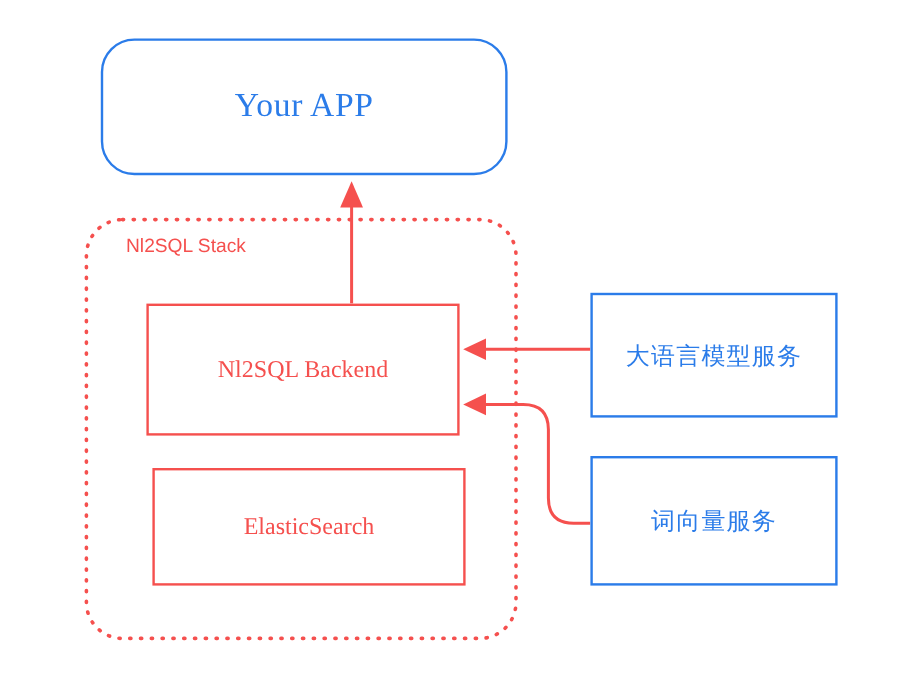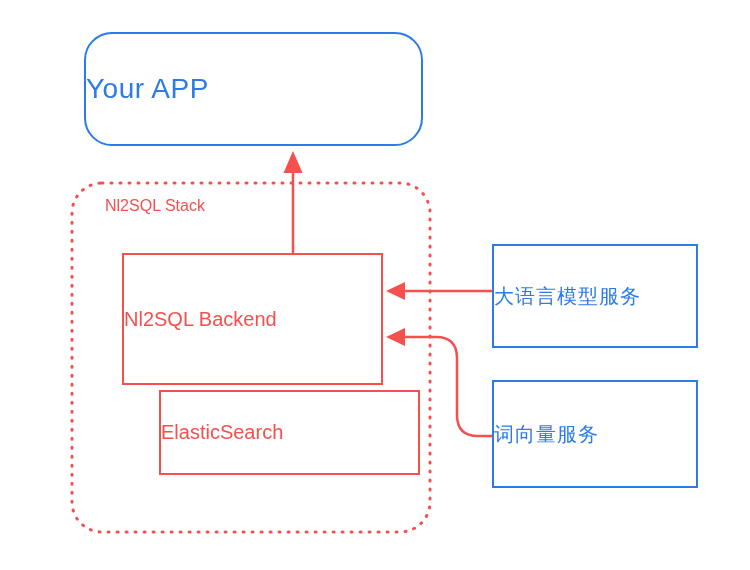--- a/index.html
+++ b/index.html
@@ -27,23 +27,24 @@
   }
   .edge-line  { stroke: var(--red); stroke-width: 2.5; fill: none; }
   .edge-head  { fill: var(--red); stroke: none; }
   .group-border { stroke: var(--red); stroke-width: 3; fill: none;
                   stroke-dasharray: 1 8; stroke-linecap: round; }
 
   .node {
     position: absolute;
     display: flex;
     align-items: center;
-    justify-content: flex-start;
+    justify-content: center;
     text-align: center;
     background: var(--background);
+    font-family: Liberation Serif, serif;
   }
 
   .node-app {
     left: 84px; top: 32px;
     width: 339px; height: 114px;
     border: 2px solid var(--blue);
     border-radius: 28px;
     color: var(--blue);
     font-size: 28px;
     font-weight: 500;
@@ -64,22 +65,22 @@
     font-weight: 500;
     white-space: nowrap;
   }
 
   .node-red {
     border: 2px solid var(--red);
     color: var(--red);
     font-size: 20px;
     font-weight: 500;
   }
-  .node-backend       { left: 122px; top: 253px; width: 261px; height: 132px; }
-  .node-elasticsearch { left: 127px; top: 390px; width: 261px; height: 85px; margin-left: 32px; }
+  .node-backend       { left: 122px; top: 253px; width: 261px; height: 110px; }
+  .node-elasticsearch { left: 127px; top: 390px; width: 261px; height: 98px; }
 
   .node-blue {
     border: 2px solid var(--blue);
     color: var(--blue);
     font-size: 20px;
     font-weight: 500;
     letter-spacing: 1px;
   }
   .node-llm    { left: 492px; top: 244px; width: 206px; height: 104px; }
   .node-vector { left: 492px; top: 380px; width: 206px; height: 108px; }

